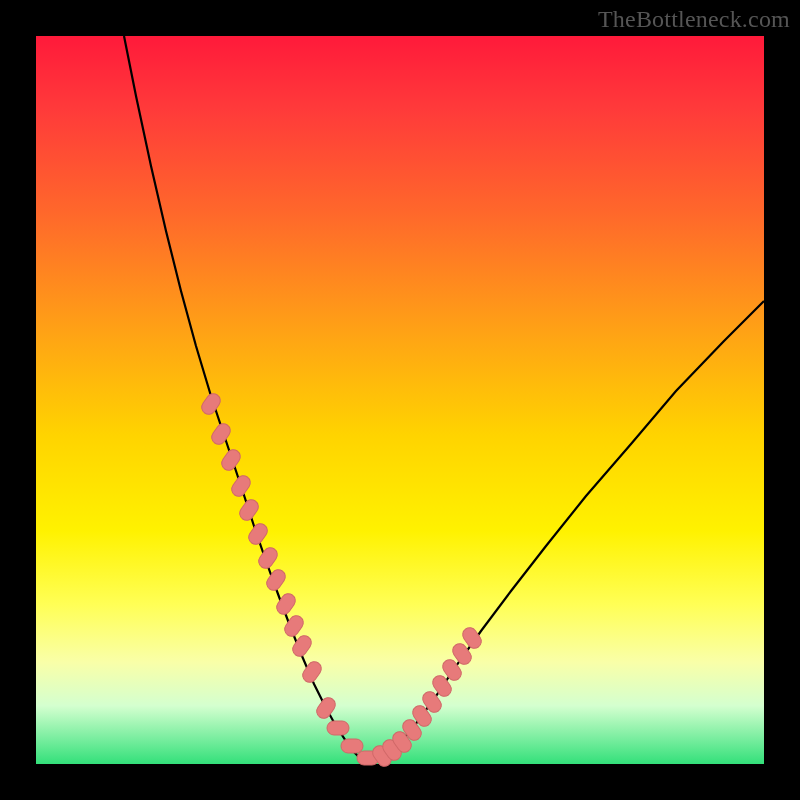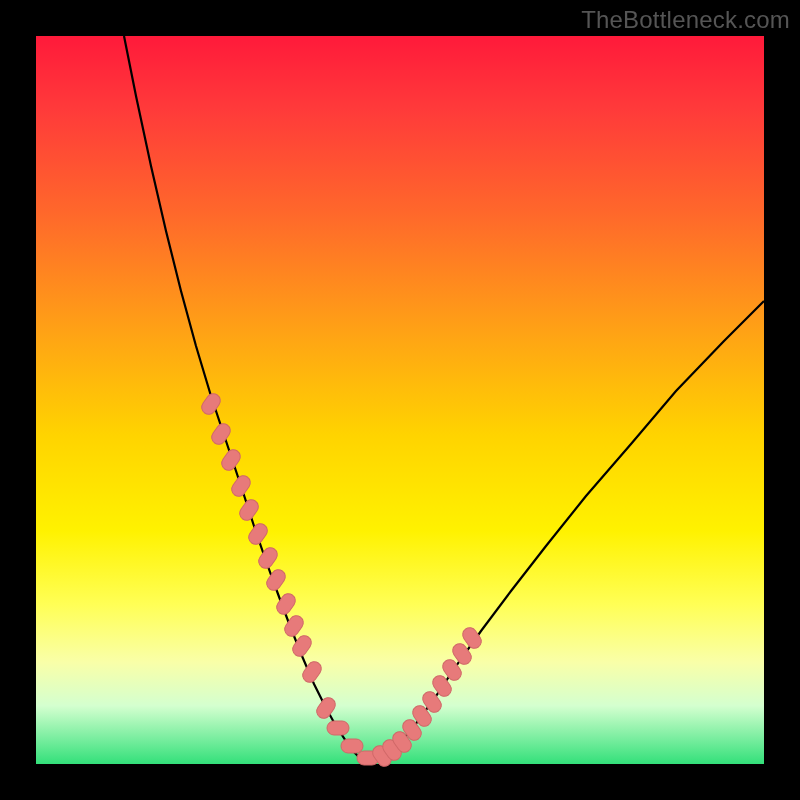--- a/index.html
+++ b/index.html
@@ -34,21 +34,21 @@
       #fff200 68%,
       #ffff55 78%,
       #f9ffa8 86%,
       #d4ffcf 92%,
       #33e07a 100%);
   }
   .watermark {
     position: absolute;
     top: 6px;
     right: 10px;
-    font-family: Liberation Sans, sans-serif;
+    font-family: Liberation Serif, serif;
     font-size: 24px;
     font-weight: 500;
     color: #555;
     letter-spacing: 0.2px;
     user-select: none;
     text-align: center;
   }
   svg.curve {
     position: absolute;
     left: 0;

